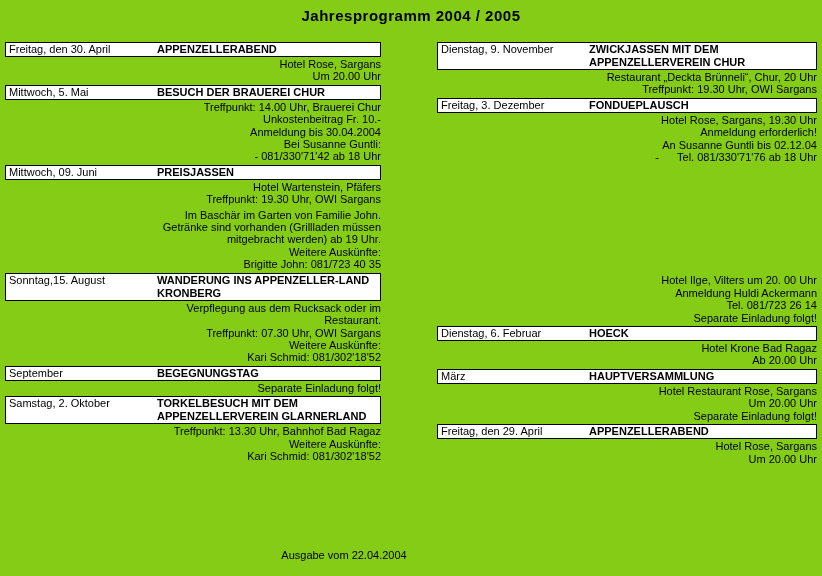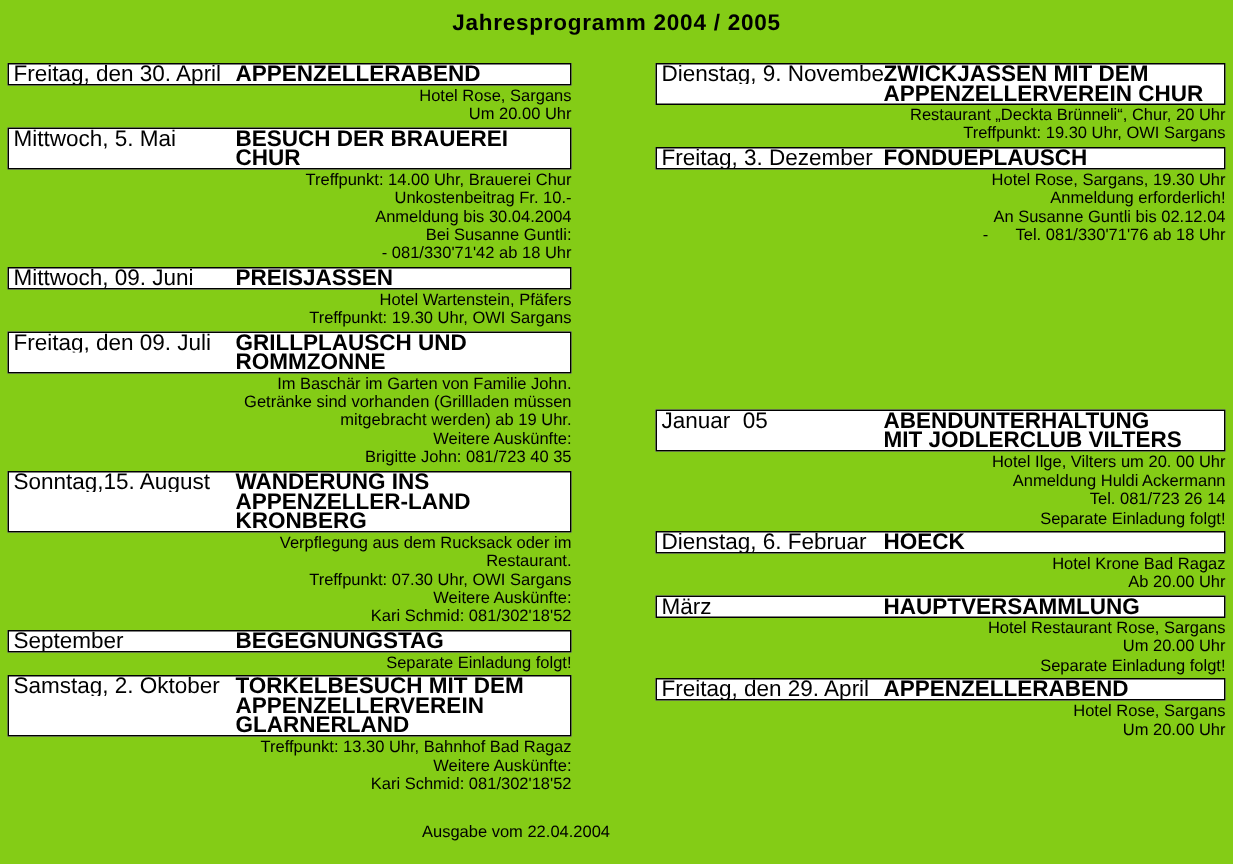--- a/index.html
+++ b/index.html
@@ -34,21 +34,21 @@
   .column-right { left: 437px; width: 380px; }
 
   .event { margin-bottom: 2px; }
 
   .event-header {
     display: flex;
     align-items: flex-start;
     border: 1px solid #000000;
     background: #ffffff;
     line-height: 13px;
-    font-size: 15px;
+    font-size: 11px;
   }
   .event-date {
     flex: 0 0 auto;
     width: 148px;
     padding-left: 3px;
     white-space: pre;
     overflow: hidden;
   }
   .event-title {
     flex: 1 1 auto;
@@ -110,24 +110,20 @@
         <div class="event-header">
           <span class="event-date">Mittwoch, 09. Juni</span>
           <span class="event-title">PREISJASSEN</span>
         </div>
         <div class="event-body">
           <div class="body-line">Hotel Wartenstein, Pfäfers</div>
           <div class="body-line">Treffpunkt: 19.30 Uhr, OWI Sargans</div>
         </div>
       </div>
       <div class="event">
-        <div class="event-header">
-          <span class="event-date">Freitag, den 09. Juli</span>
-          <span class="event-title">GRILLPLAUSCH UND ROMMZONNE</span>
-        </div>
         <div class="event-body">
           <div class="body-line">Im Baschär im Garten von Familie John.</div>
           <div class="body-line">Getränke sind vorhanden (Grillladen müssen</div>
           <div class="body-line">mitgebracht werden) ab 19 Uhr.</div>
           <div class="body-line">Weitere Auskünfte:</div>
           <div class="body-line">Brigitte John: 081/723 40 35</div>
         </div>
       </div>
       <div class="event">
         <div class="event-header">
@@ -183,25 +179,20 @@
           <span class="event-title">FONDUEPLAUSCH</span>
         </div>
         <div class="event-body">
           <div class="body-line">Hotel Rose, Sargans, 19.30 Uhr</div>
           <div class="body-line">Anmeldung erforderlich!</div>
           <div class="body-line">An Susanne Guntli bis 02.12.04</div>
           <div class="body-line">-      Tel. 081/330'71'76 ab 18 Uhr</div>
         </div>
       </div>
       <div class="event">
-        <div class="event-header">
-          <span class="event-date">Januar  05</span>
-          <span class="event-title">ABENDUNTERHALTUNG
-MIT JODLERCLUB VILTERS</span>
-        </div>
         <div class="event-body">
           <div class="body-line">Hotel Ilge, Vilters um 20. 00 Uhr</div>
           <div class="body-line">Anmeldung Huldi Ackermann</div>
           <div class="body-line">Tel. 081/723 26 14</div>
           <div class="body-line">Separate Einladung folgt!</div>
         </div>
       </div>
       <div class="event">
         <div class="event-header">
           <span class="event-date">Dienstag, 6. Februar</span>

